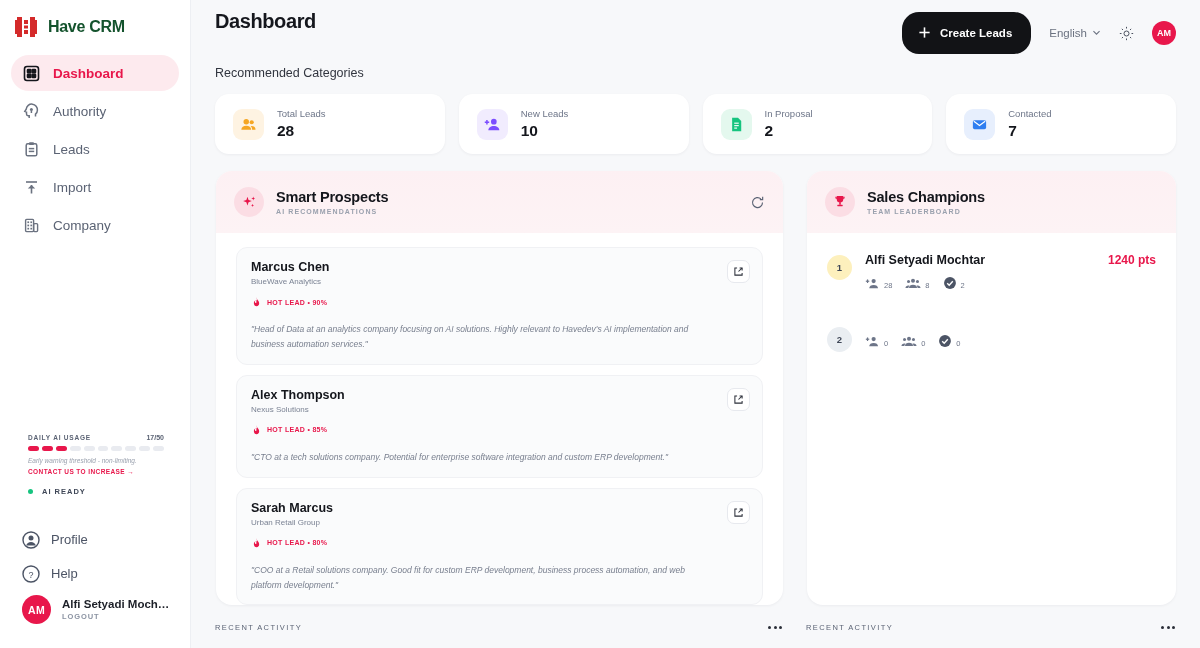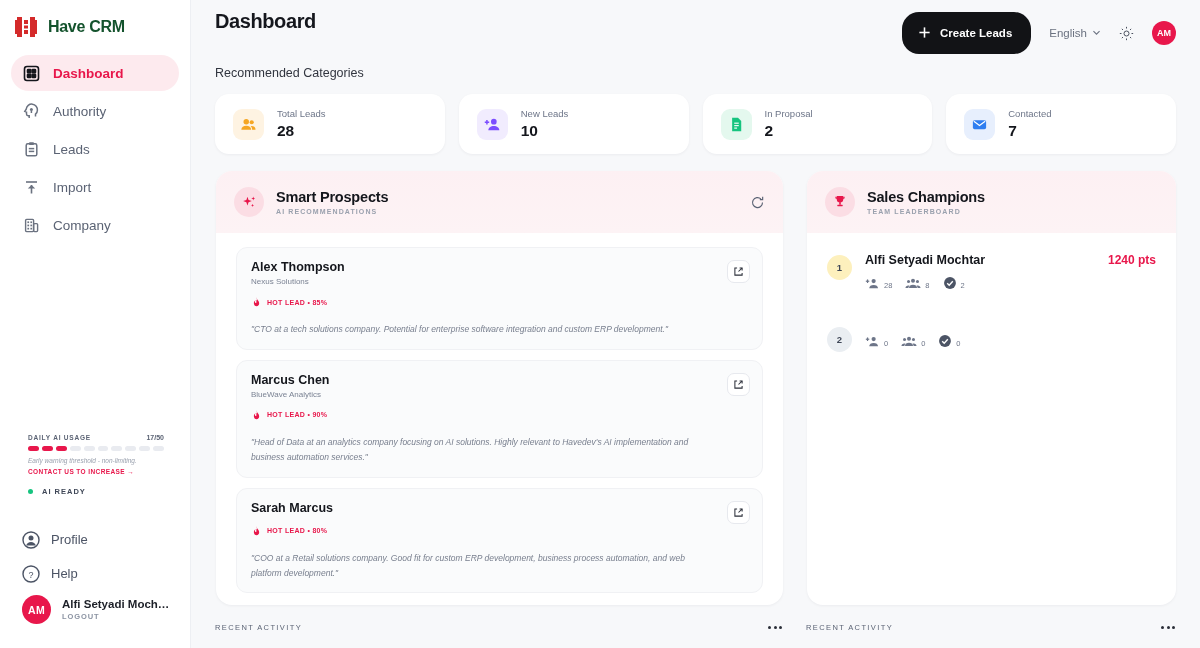--- a/index.html
+++ b/index.html
@@ -411,20 +411,41 @@
             <svg viewBox="0 0 18 18" width="15" height="15" fill="none" stroke="#5b6374" stroke-width="1.4">
               <path d="M15 9a6 6 0 1 1-1.9-4.3"></path>
               <path d="M15.2 2.2v3.4h-3.4"></path>
             </svg>
           </span>
         </div>
 
         <div class="panel-body">
 
           <div class="prospect">
+            <div class="prospect-name">Marcus Chen</div>
+            <div class="prospect-company">BlueWave Analytics</div>
+            <div class="hot-badge">
+              <span>
+                <svg viewBox="0 0 14 14" width="11" height="11" fill="#e8174b">
+                  <path d="M7 0.8c1 2.2.2 3.1-.8 4.1-1.2 1.2-2.6 2.3-2.6 4.4A3.9 3.9 0 0 0 7 13.2a3.9 3.9 0 0 0 3.4-3.9c0-2.4-1.7-3.4-2.3-5.2-.5 1-1.4 1.2-1.4 2.3 0 .6.3 1 .3 1.5 0 .6-.5 1-1 1s-1-.5-1-1.2c0-1.8 1.4-2.8 2-4.1.4-.9.4-2 0-2.8z"></path>
+                </svg>
+              </span>
+              <span class="hot-text">HOT LEAD • 90%</span>
+            </div>
+            <div class="prospect-quote">"Head of Data at an analytics company focusing on AI solutions. Highly relevant to Havedev's AI implementation and business automation services."</div>
+            <span class="open-btn">
+              <svg viewBox="0 0 14 14" width="11" height="11" fill="none" stroke="#2a2e38" stroke-width="1.3">
+                <path d="M5.2 2.4H2.4v9.2h9.2V8.8"></path>
+                <path d="M8.4 2.4h3.2v3.2"></path>
+                <line x1="11.4" y1="2.6" x2="7" y2="7"></line>
+              </svg>
+            </span>
+          </div>
+
+          <div class="prospect">
             <div class="prospect-name">Alex Thompson</div>
             <div class="prospect-company">Nexus Solutions</div>
             <div class="hot-badge">
               <span>
                 <svg viewBox="0 0 14 14" width="11" height="11" fill="#e8174b">
                   <path d="M7 0.8c1 2.2.2 3.1-.8 4.1-1.2 1.2-2.6 2.3-2.6 4.4A3.9 3.9 0 0 0 7 13.2a3.9 3.9 0 0 0 3.4-3.9c0-2.4-1.7-3.4-2.3-5.2-.5 1-1.4 1.2-1.4 2.3 0 .6.3 1 .3 1.5 0 .6-.5 1-1 1s-1-.5-1-1.2c0-1.8 1.4-2.8 2-4.1.4-.9.4-2 0-2.8z"></path>
                 </svg>
               </span>
               <span class="hot-text">HOT LEAD • 85%</span>
             </div>
@@ -432,42 +453,22 @@
             <span class="open-btn">
               <svg viewBox="0 0 14 14" width="11" height="11" fill="none" stroke="#2a2e38" stroke-width="1.3">
                 <path d="M5.2 2.4H2.4v9.2h9.2V8.8"></path>
                 <path d="M8.4 2.4h3.2v3.2"></path>
                 <line x1="11.4" y1="2.6" x2="7" y2="7"></line>
               </svg>
             </span>
           </div>
 
           <div class="prospect">
-            <div class="prospect-name">Marcus Chen</div>
-            <div class="prospect-company">BlueWave Analytics</div>
-            <div class="hot-badge">
-              <span>
-                <svg viewBox="0 0 14 14" width="11" height="11" fill="#e8174b">
-                  <path d="M7 0.8c1 2.2.2 3.1-.8 4.1-1.2 1.2-2.6 2.3-2.6 4.4A3.9 3.9 0 0 0 7 13.2a3.9 3.9 0 0 0 3.4-3.9c0-2.4-1.7-3.4-2.3-5.2-.5 1-1.4 1.2-1.4 2.3 0 .6.3 1 .3 1.5 0 .6-.5 1-1 1s-1-.5-1-1.2c0-1.8 1.4-2.8 2-4.1.4-.9.4-2 0-2.8z"></path>
-                </svg>
-              </span>
-              <span class="hot-text">HOT LEAD • 90%</span>
-            </div>
-            <div class="prospect-quote">"Head of Data at an analytics company focusing on AI solutions. Highly relevant to Havedev's AI implementation and business automation services."</div>
-            <span class="open-btn">
-              <svg viewBox="0 0 14 14" width="11" height="11" fill="none" stroke="#2a2e38" stroke-width="1.3">
-                <path d="M5.2 2.4H2.4v9.2h9.2V8.8"></path>
-                <path d="M8.4 2.4h3.2v3.2"></path>
-                <line x1="11.4" y1="2.6" x2="7" y2="7"></line>
-              </svg>
-            </span>
-          </div>
-
-          <div class="prospect">
             <div class="prospect-name">Sarah Marcus</div>
+            <div class="prospect-company">Urban Retail Group</div>
             <div class="hot-badge">
               <span>
                 <svg viewBox="0 0 14 14" width="11" height="11" fill="#e8174b">
                   <path d="M7 0.8c1 2.2.2 3.1-.8 4.1-1.2 1.2-2.6 2.3-2.6 4.4A3.9 3.9 0 0 0 7 13.2a3.9 3.9 0 0 0 3.4-3.9c0-2.4-1.7-3.4-2.3-5.2-.5 1-1.4 1.2-1.4 2.3 0 .6.3 1 .3 1.5 0 .6-.5 1-1 1s-1-.5-1-1.2c0-1.8 1.4-2.8 2-4.1.4-.9.4-2 0-2.8z"></path>
                 </svg>
               </span>
               <span class="hot-text">HOT LEAD • 80%</span>
             </div>
             <div class="prospect-quote">"COO at a Retail solutions company. Good fit for custom ERP development, business process automation, and web platform development."</div>
             <span class="open-btn">

